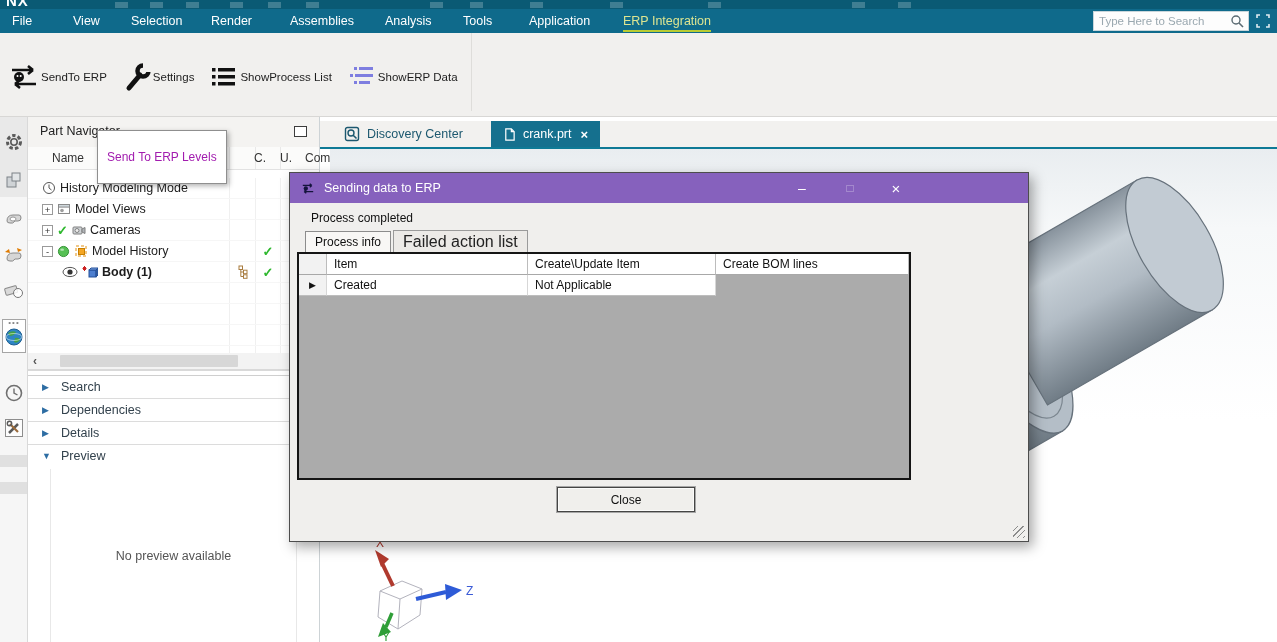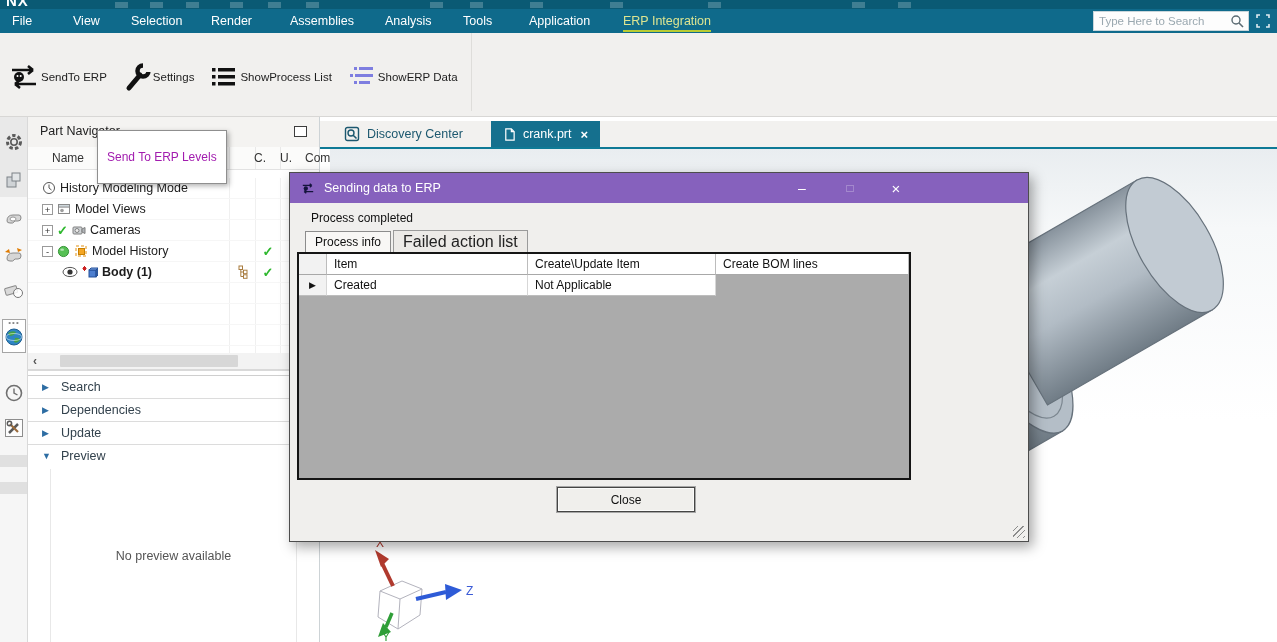--- a/index.html
+++ b/index.html
@@ -460,21 +460,21 @@
       <div class="sec">
         <span class="arr">▶</span>
         <span>Search</span>
       </div>
       <div class="sec">
         <span class="arr">▶</span>
         <span>Dependencies</span>
       </div>
       <div class="sec">
         <span class="arr">▶</span>
-        <span>Update</span>
+        <span>Details</span>
       </div>
       <div class="sec">
         <span class="arr">▼</span>
         <span>Preview</span>
       </div>
     </div>
     <div id="preview-area">
       <span>No preview available</span>
     </div>
   </div>

